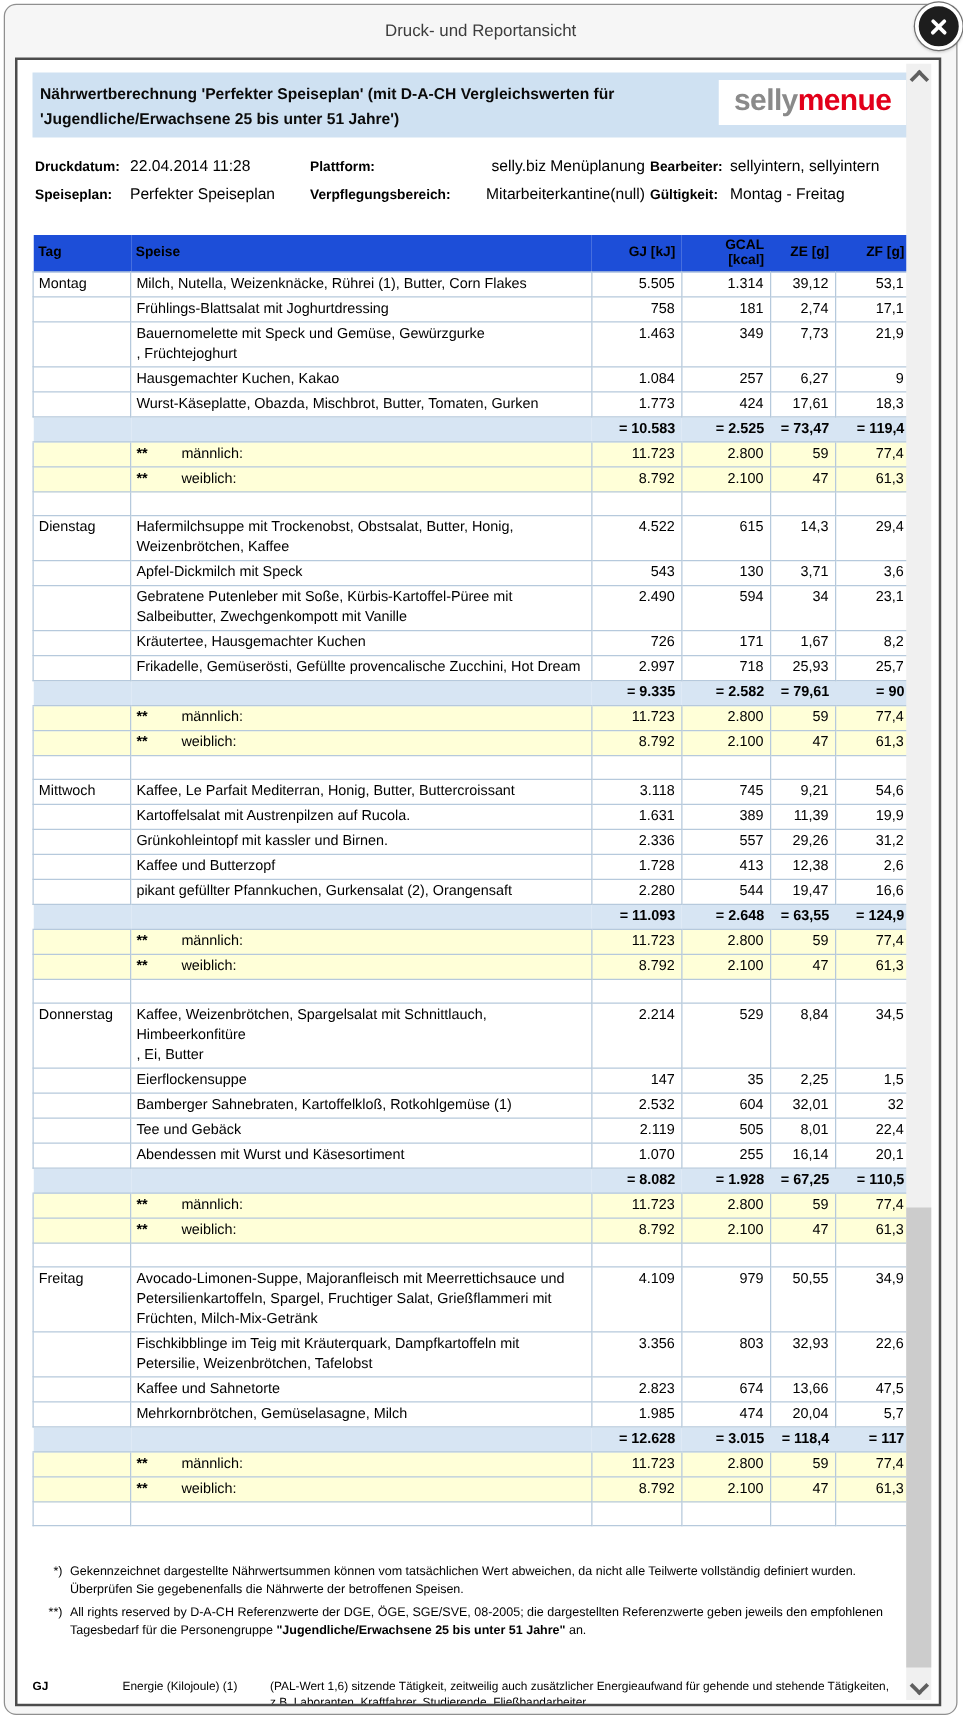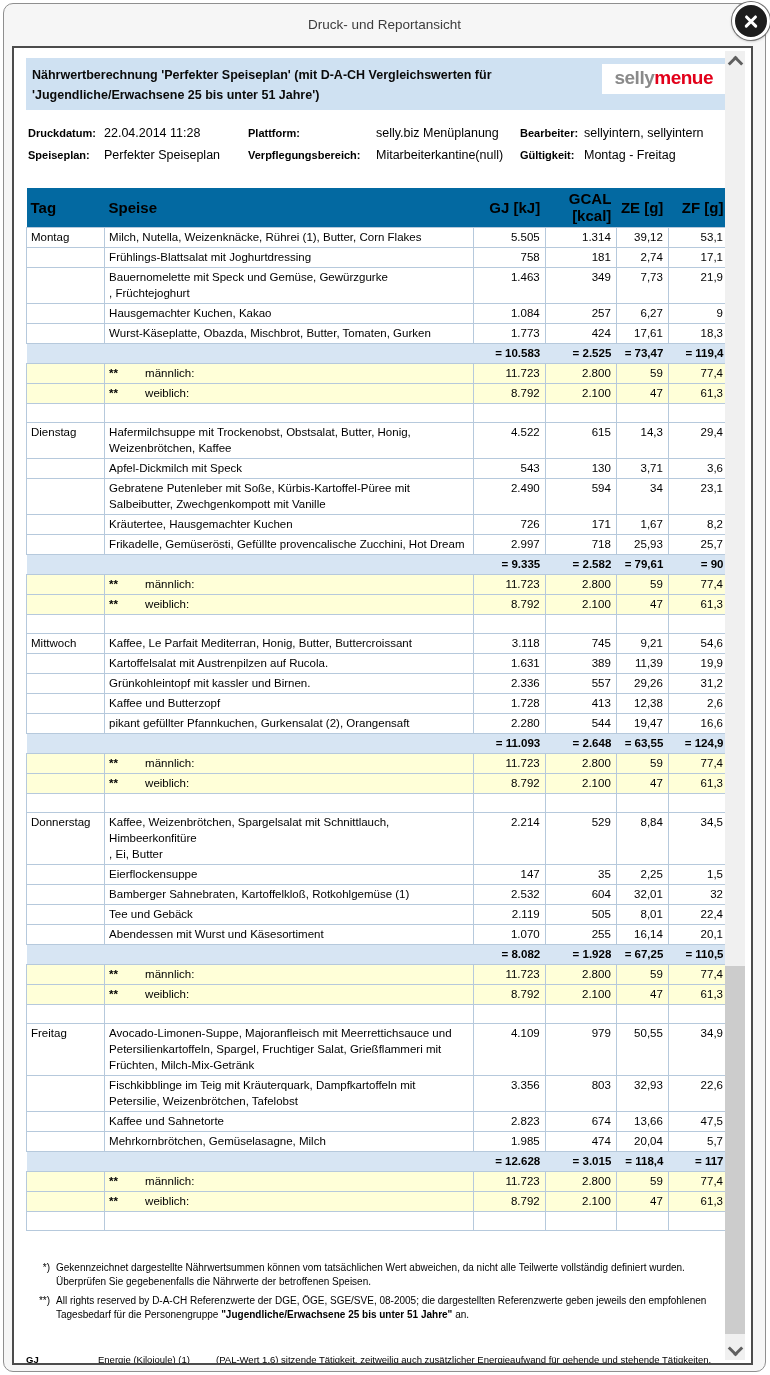--- a/index.html
+++ b/index.html
@@ -15,36 +15,36 @@
   .close-x::before,.close-x::after{content:"";position:absolute;left:1px;top:7.5px;width:16px;height:3.4px;
     background:#fff;border-radius:2px;}
   .close-x::before{transform:rotate(45deg);}
   .close-x::after{transform:rotate(-45deg);}
   .panel{position:absolute;left:8px;right:12px;top:42px;bottom:6px;background:#ffffff;
     border:2px solid #4c4c4c;overflow:hidden;}
   .content{position:absolute;left:12px;top:10px;width:703px;}
   
   .report-header{display:flex;background:#cfe1f2;padding:5px 2px 5px 6px;align-items:flex-start;}
   .report-title{flex:1;font-size:12.5px;font-weight:bold;line-height:1.6;padding-top:2px;color:#0a0a0a;}
-  .logo{background:#ffffff;margin:1px 2px 1px 24px;padding:3px 12px 5px 12px;font-size:19px;
+  .logo{background:#ffffff;margin:1px 2px 1px 24px;padding:3px 12px 5px 12px;font-size:24px;
     font-weight:bold;letter-spacing:-0.5px;white-space:nowrap;}
   .logo-gray{color:#8a8a8a;}
   .logo-red{color:#e2001a;}
   
   .meta{display:grid;grid-template-columns:74px 146px 126px 146px 62px 1fr;
     column-gap:0;row-gap:8px;margin:16px 0 26px 2px;align-items:baseline;}
   .m-label{font-size:11px;font-weight:bold;}
   .m-value{font-size:12.5px;padding-left:2px;}
-  .m-value.right{text-align:left;padding-right:4px;}
+  .m-value.right{text-align:right;padding-right:4px;}
   
   table.nutri{border-collapse:collapse;width:703px;table-layout:fixed;font-size:11.5px;}
   .nutri col.c-tag{width:78px;} .nutri col.c-speise{width:368px;}
   .nutri col.c-gj{width:72px;} .nutri col.c-gcal{width:71px;}
   .nutri col.c-ze{width:52px;} .nutri col.c-zf{width:60px;}
-  .nutri th{background:#0369a1;font-weight:bold;font-size:15px;padding:2px 5px 3px 4px;
+  .nutri th{background:#1d4ed8;font-weight:bold;font-size:11px;padding:2px 5px 3px 4px;
     text-align:left;border:none;}
   .nutri th.num{text-align:right;}
   .nutri td{border:1px solid #b6c9dc;padding:1px 4px 2px 4px;vertical-align:top;
     line-height:16px;background:#fff;}
   .nutri td.num{text-align:right;padding-right:5px;white-space:nowrap;}
   .nutri td.speise{white-space:pre-wrap;margin-left:12px;}
   .nutri tr.sum td{background:#d7e5f3;font-weight:bold;border-left:none;border-right:none;}
   .nutri tr.ref td{background:#ffffd8;}
   .nutri tr.spacer td{height:15px;background:#fff;}
   .ref-marker{display:inline-block;width:36px;font-weight:bold;}

